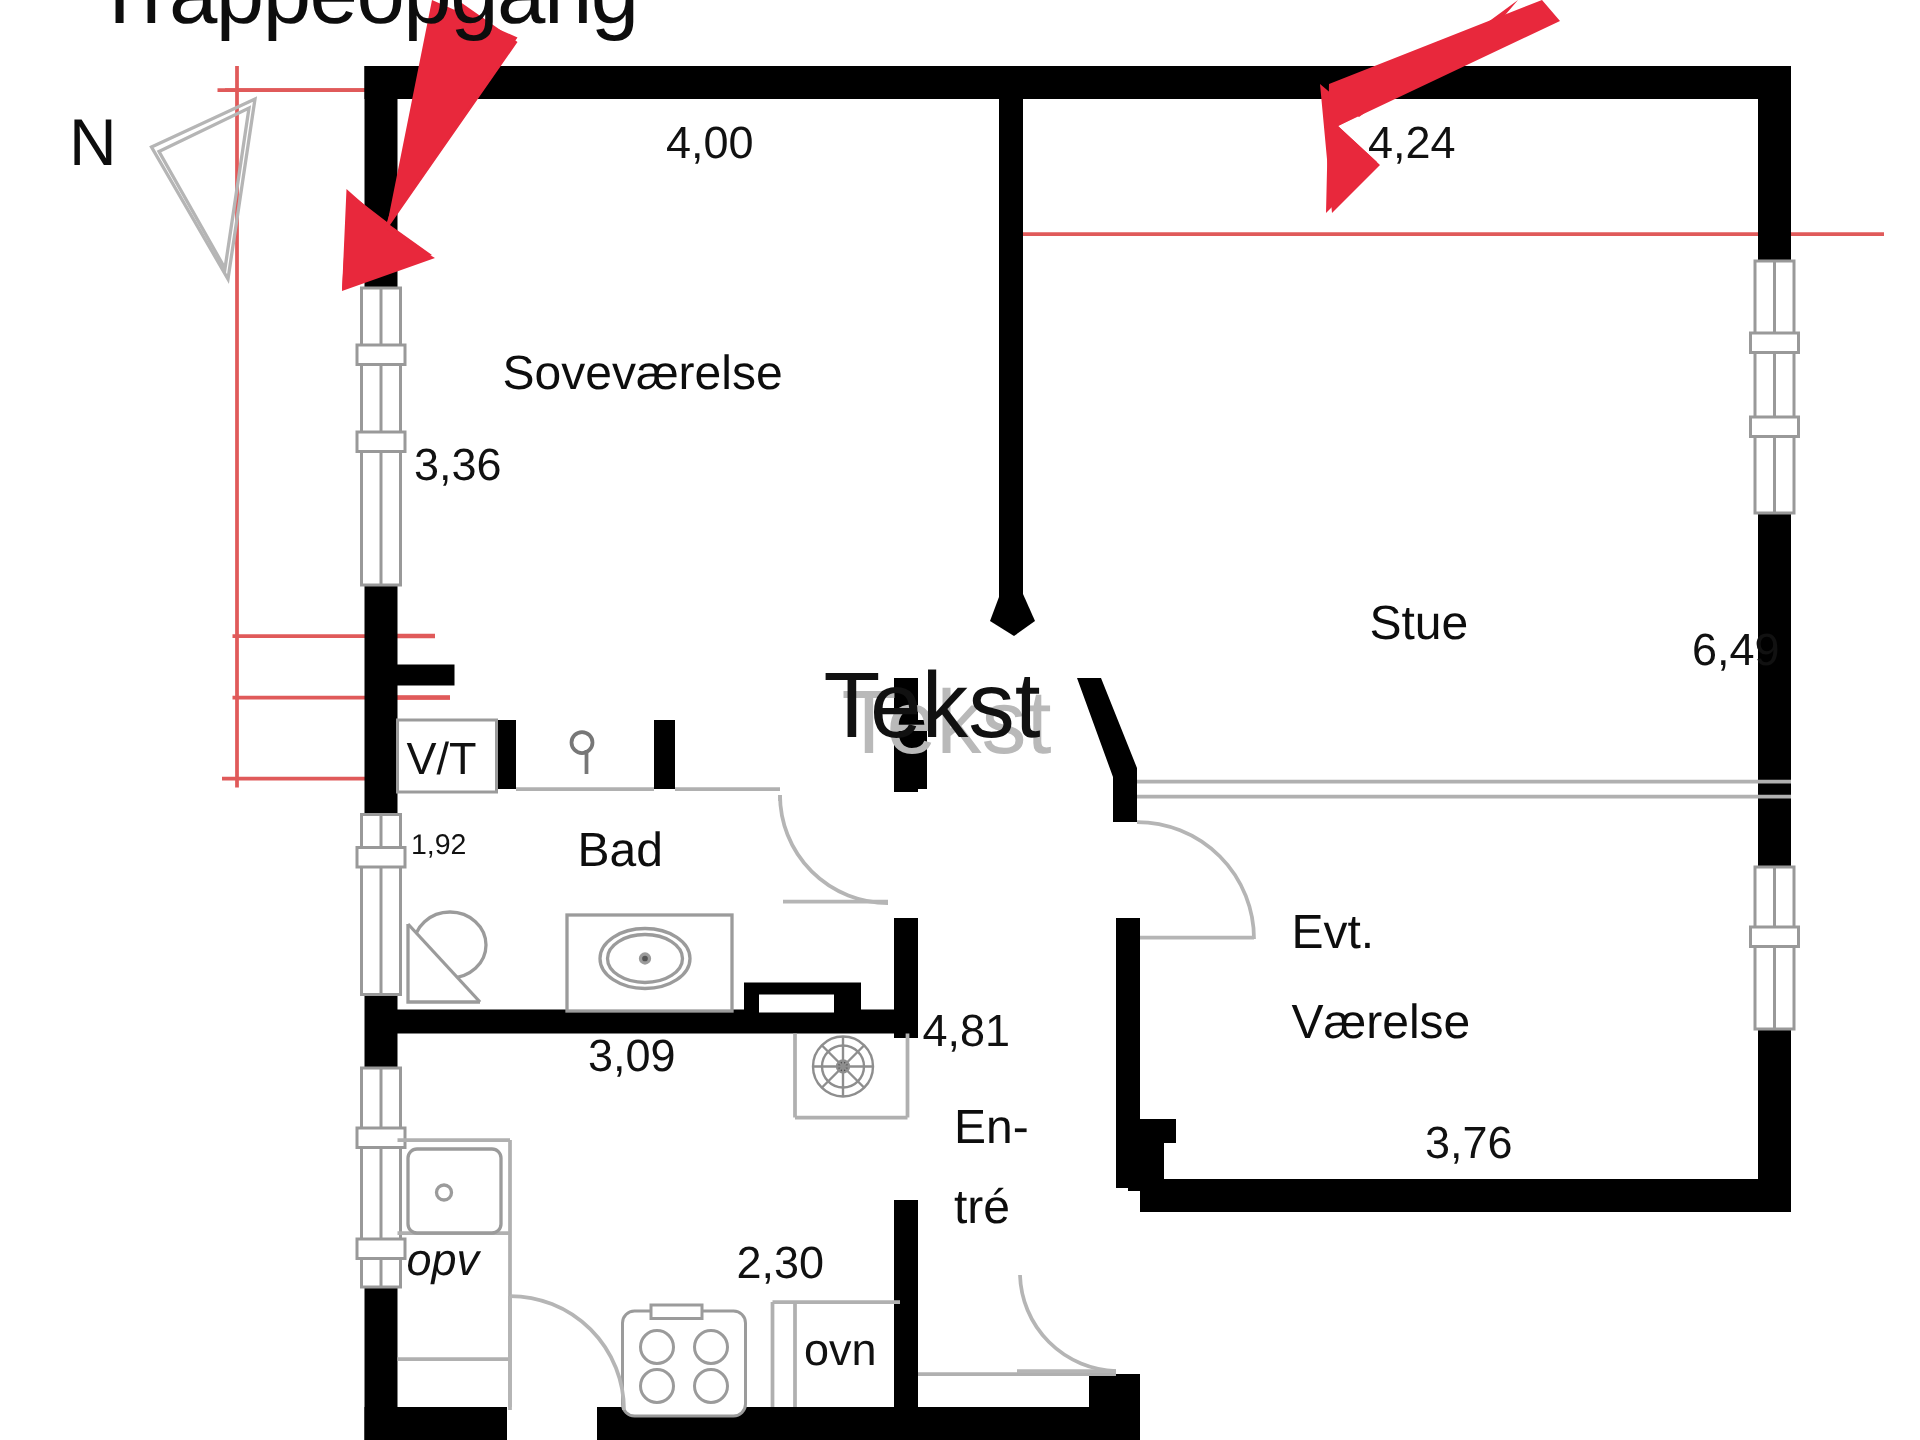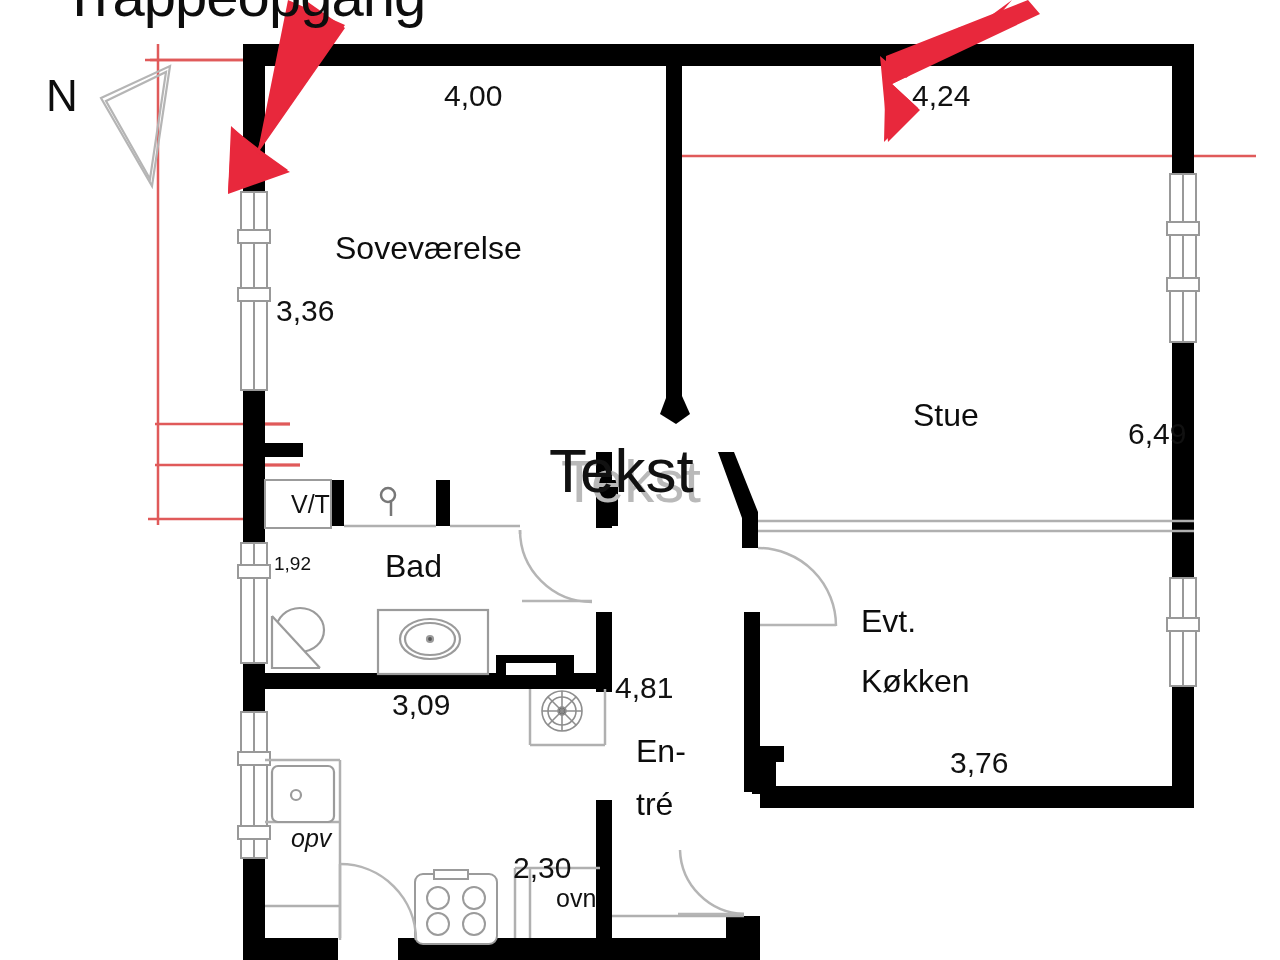--- a/index.html
+++ b/index.html
@@ -15,21 +15,21 @@
   .lbl{position:absolute;white-space:pre;line-height:1;}
   .title-text{
     font-size:58px;font-weight:400;letter-spacing:-1px;
     color:#0d0d0d;top:-33px;left:62px;
   }
   .north-letter{font-size:44px;top:74px;left:46px;color:#0d0d0d;}
 
   .room-name{font-size:32px;color:#0d0d0d;}
   .dim{font-size:30px;color:#111;}
   .dim.sm{font-size:19px;}
-  .tiny{font-size:25px;color:#111;margin-left:20px;}
+  .tiny{font-size:30px;color:#111;}
 
   .watermark-dark{
     font-size:62px;color:#111;top:440px;left:549px;letter-spacing:0px;
   }
   .watermark-grey{
     font-size:60px;color:#b9b9b9;top:452px;left:561px;letter-spacing:0px;
   }
 </style>
 </head>
 <body>
@@ -251,26 +251,26 @@
   <div class="lbl dim" style="top:419px;left:1092px;margin-left:36px;">6,49</div>
   <div class="lbl dim" style="top:81px;left:912px;">4,24</div>
 
   <div class="lbl room-name" style="top:550px;left:385px;">Bad</div>
   <div class="lbl dim sm" style="top:554px;left:274px;">1,92</div>
   <div class="lbl dim" style="top:690px;left:392px;">3,09</div>
   <div class="lbl tiny" style="top:492px;left:271px;">V/T</div>
 
   <div class="lbl tiny" style="top:826px;left:271px;font-style:italic;">opv</div>
   <div class="lbl tiny" style="top:886px;left:536px;">ovn</div>
-  <div class="lbl dim" style="top:828px;left:513px;margin-top:25px;">2,30</div>
+  <div class="lbl dim" style="top:828px;left:491px;">2,30</div>
 
   <div class="lbl room-name" style="top:735px;left:636px;">En-</div>
   <div class="lbl room-name" style="top:788px;left:636px;">tré</div>
   <div class="lbl dim" style="top:673px;left:615px;">4,81</div>
 
   <div class="lbl room-name" style="top:605px;left:861px;">Evt.</div>
-  <div class="lbl room-name" style="top:665px;left:861px;">Køkken</div>
+  <div class="lbl room-name" style="top:665px;left:861px;">Værelse</div>
   <div class="lbl dim" style="top:748px;left:940px;margin-left:10px;">3,76</div>
 
   <div class="lbl watermark-grey">Tekst</div>
   <div class="lbl watermark-dark">Tekst</div>
 
 </div>
 
 </body></html>

